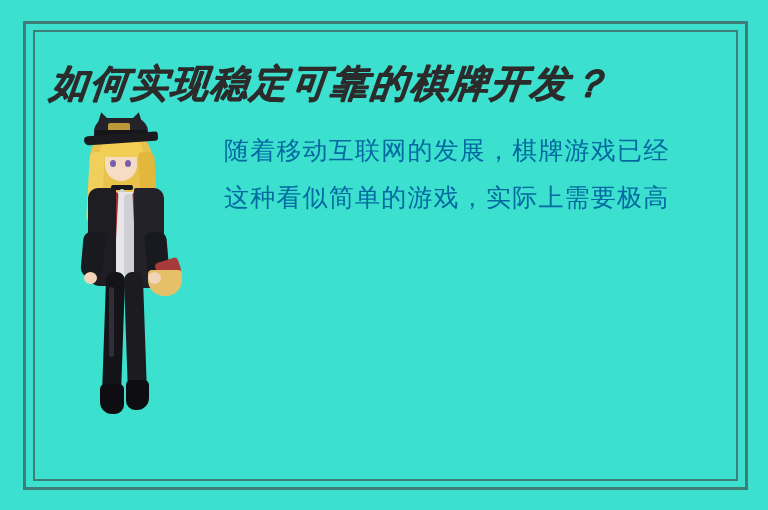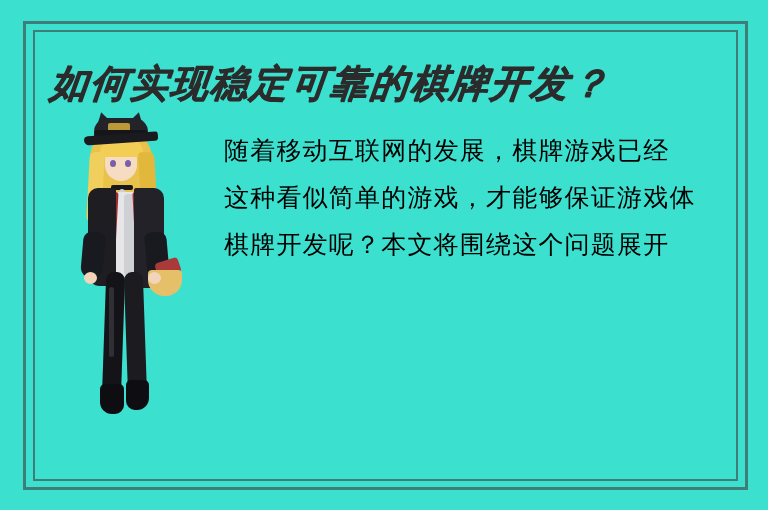--- a/index.html
+++ b/index.html
@@ -64,21 +64,21 @@
 
   
   .body-block {
     position: absolute;
     left: 224px;
     top: 127px;
     width: 500px;
     height: 290px;
   }
   .body-line {
-    color: #000000;
+    color: #0369a1;
     font-family: "DejaVu Sans", sans-serif;
     font-size: 25px;
     line-height: 47px;
     height: 47px;
     letter-spacing: 1.2px;
     white-space: nowrap;
   }
 
   
   .figure {
@@ -310,17 +310,16 @@
     <div class="fig-part bag-strap"></div>
     <div class="fig-part bag"></div>
     <div class="fig-part hand-l"></div>
     <div class="fig-part hand-r"></div>
     <div class="fig-part boot-l"></div>
     <div class="fig-part boot-r"></div>
   </div>
 
   <div class="body-block">
     <div class="body-line">随着移动互联网的发展，棋牌游戏已经</div>
-    <div class="body-line">这种看似简单的游戏，才能够保证游戏体</div>
-    <div class="body-line">棋牌开发呢？本文将围绕这个问题展开</div>
+    <div class="body-line">这种看似简单的游戏，实际上需要极高</div>
   </div>
 
 </div>
 
 </body></html>

